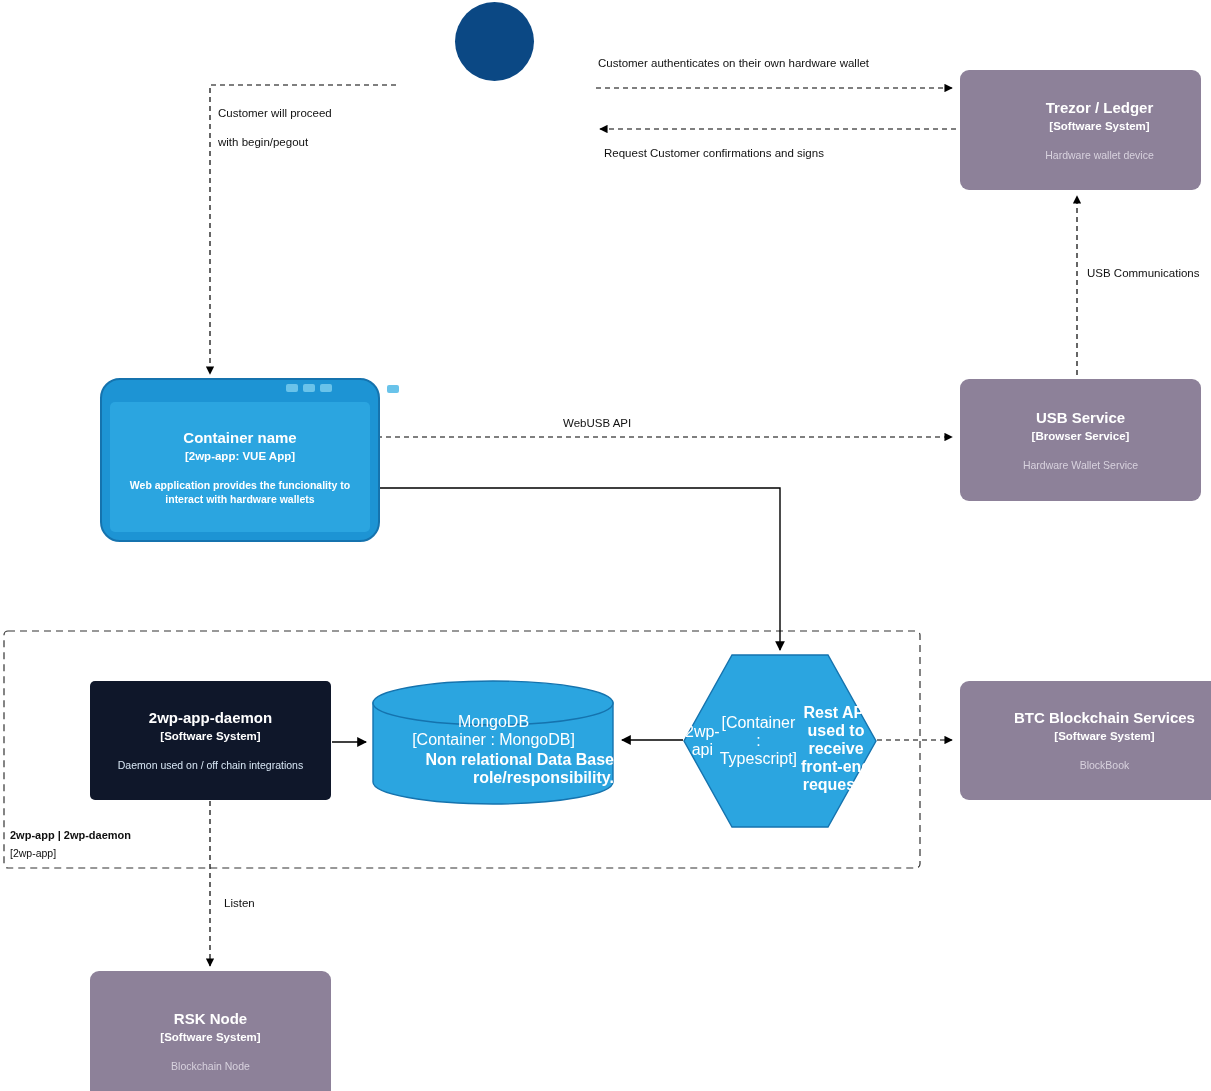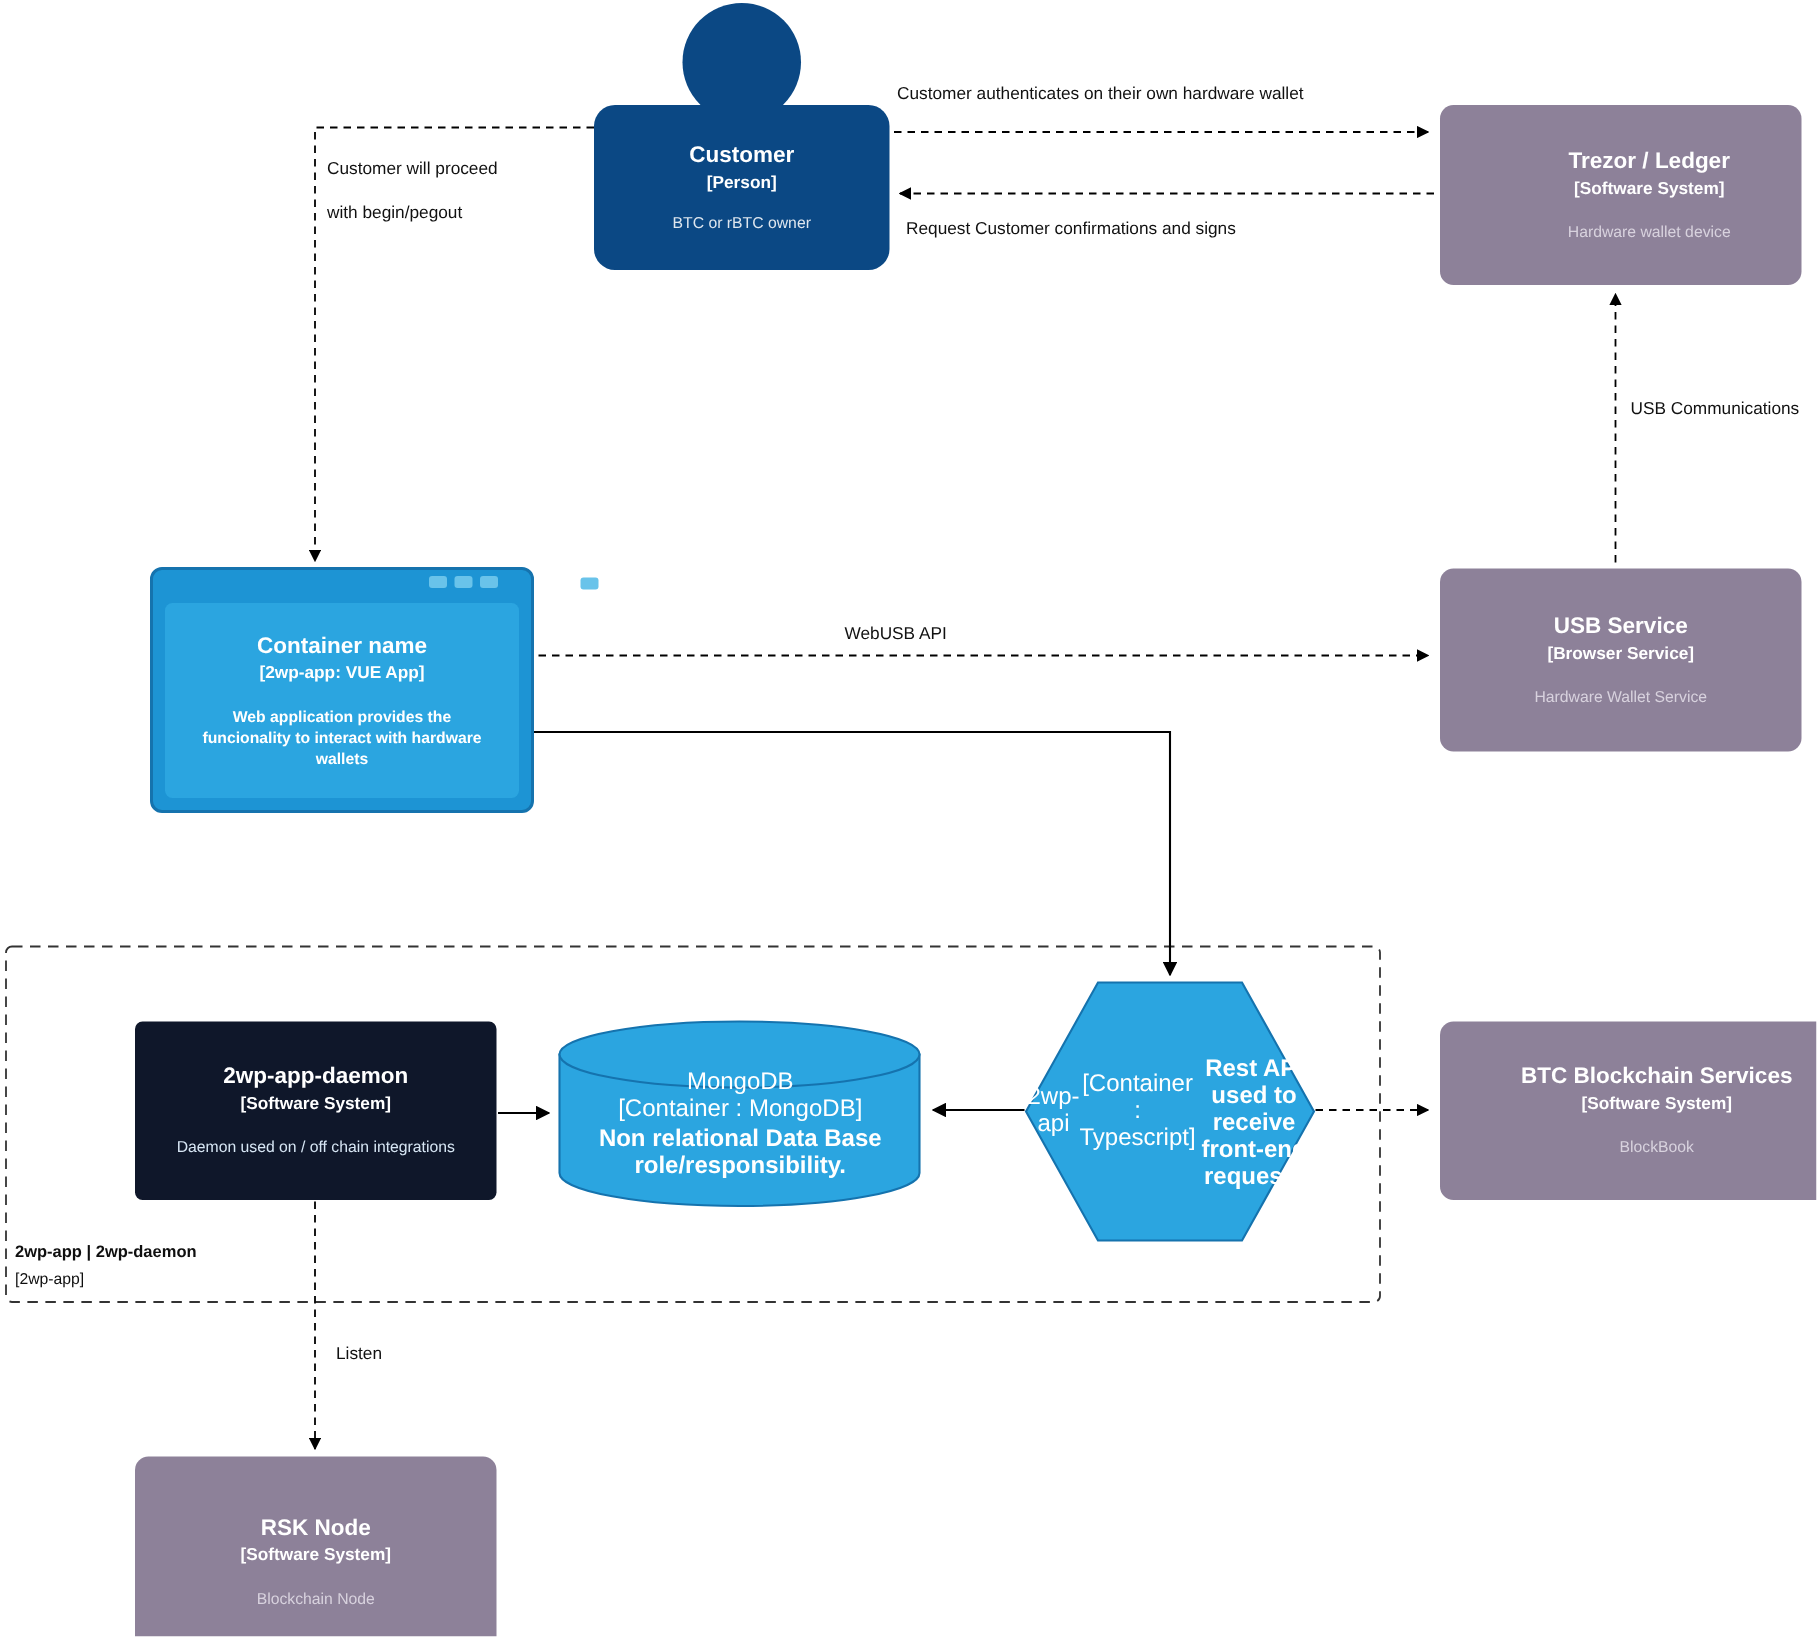--- a/index.html
+++ b/index.html
@@ -86,25 +86,25 @@
 
   #trezor-node  { left: 960px; top: 70px;  width: 241px; height: 120px; padding-left: 38px; }
   #usb-node     { left: 960px; top: 379px; width: 241px; height: 122px; }
   #btc-node     { left: 960px; top: 681px; width: 269px; height: 119px; padding-left: 20px; }
   #rsk-node     { left: 90px;  top: 971px; width: 241px; height: 140px; }
 
   
   #vue-node {
     left: 100px;
     top: 378px;
-    width: 256px;
+    width: 280px;
     height: 164px;
     background: #1d94d4;
     border: 2px solid #1573ae;
-    border-radius: 8px;
+    border-radius: 20px;
     padding-top: 18px;
   }
   #vue-chrome {
     position: absolute;
     left: 0;
     top: 0;
     width: 100%;
     height: 18px;
     border-top-left-radius: 6px;
     border-top-right-radius: 6px;
@@ -235,25 +235,20 @@
       <path d="M 373 703 L 373 782 A 120 22 0 0 0 613 782 L 613 703 Z" fill="#2ba5e0" stroke="#1573ae" stroke-width="1.4"></path>
       <ellipse cx="493" cy="703" rx="120" ry="22" fill="#2ba5e0" stroke="#1573ae" stroke-width="1.4"></ellipse>
     </g>
 
     <g>
       <polygon points="732,655 828,655 876,741 828,827 732,827 684,741" fill="#2ba5e0" stroke="#1573ae" stroke-width="1.4"></polygon>
     </g>
   </svg>
 
   <div id="customer-head"></div>
-  <div class="node" id="customer-node">
-    <div class="title">Customer</div>
-    <div class="tech">[Person]</div>
-    <div class="desc">BTC or rBTC owner</div>
-  </div>
 
   <div class="node sys" id="trezor-node">
     <div class="title">Trezor / Ledger</div>
     <div class="tech">[Software System]</div>
     <div class="desc">Hardware wallet device</div>
   </div>
 
   <div class="node sys" id="usb-node">
     <div class="title">USB Service</div>
     <div class="tech">[Browser Service]</div>
@@ -290,21 +285,21 @@
 
   <div class="node" id="daemon-node">
     <div class="title">2wp-app-daemon</div>
     <div class="tech">[Software System]</div>
     <div class="desc">Daemon used on / off chain integrations</div>
   </div>
 
   <div id="mongo-label">
     <div class="title">MongoDB</div>
     <div class="tech">[Container : MongoDB]</div>
-    <div class="desc" style="font-weight:bold; margin-top:2px;">Non relational Data Base role/responsibility.</div>
+    <div class="desc" style="font-weight:bold; margin-top:2px;text-align:right;">Non relational Data Base role/responsibility.</div>
   </div>
 
   <div id="api-label">
     <div class="title">2wp-api</div>
     <div class="tech">[Container : Typescript]</div>
     <div class="desc" style="font-weight:bold; margin-top:16px; max-width:96%;">Rest API used to receive front-end requests</div>
   </div>
 
   <div id="boundary-label">
     <div class="bt">2wp-app | 2wp-daemon</div>

